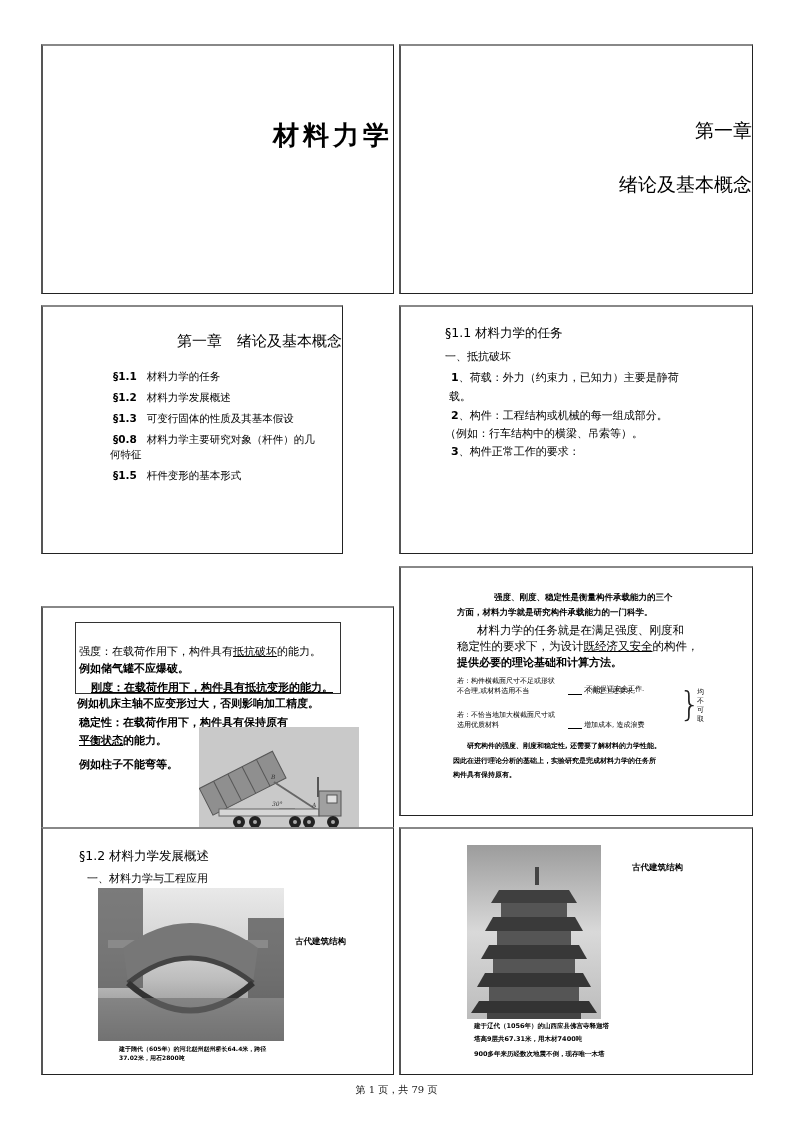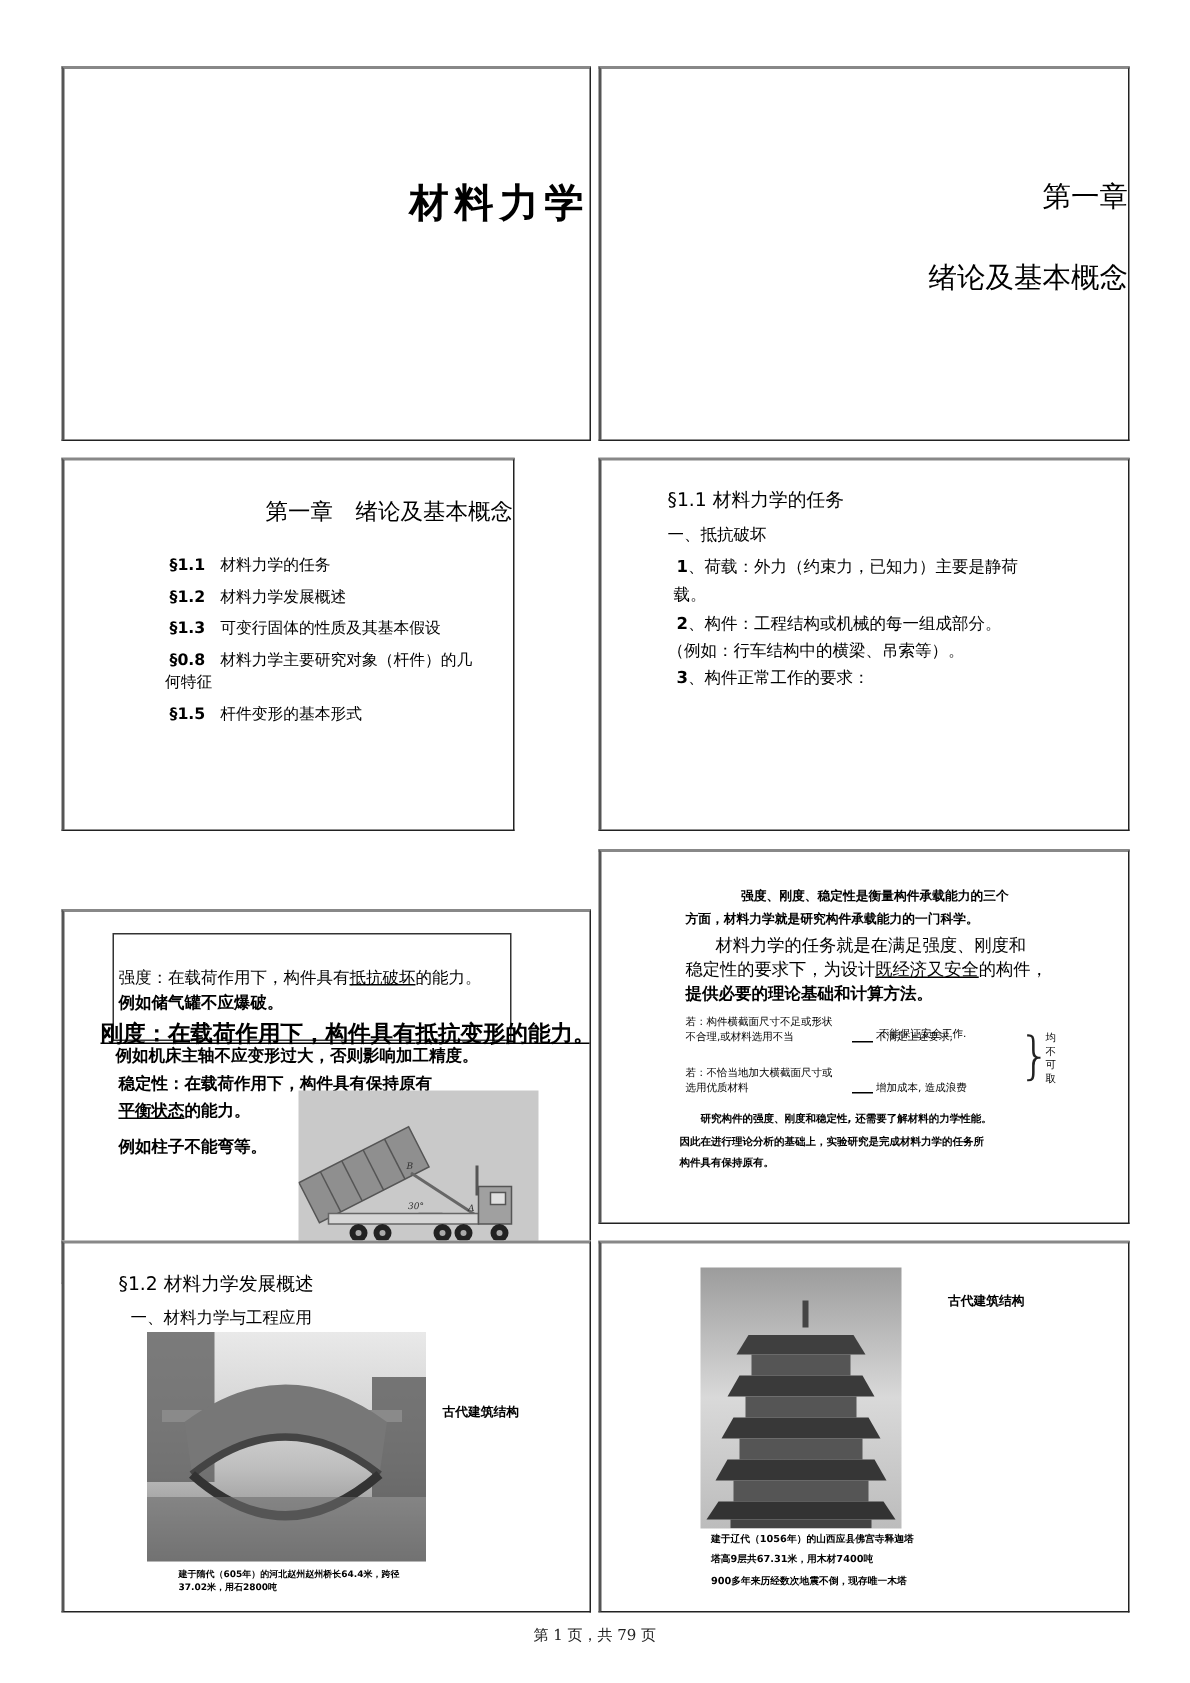--- a/index.html
+++ b/index.html
@@ -79,21 +79,21 @@
     <span class="bold">3</span><span>、构件正常工作的要求：</span>
   </div>
 </div>
 
 <div class="slide" id="s5">
   <div class="abs" style="left:32px;top:14px;width:264px;height:70px;border:1px solid #333;"></div>
   <div class="abs" style="left:36px;top:36px;font-size:11px;">
     <span>强度：在载荷作用下，构件具有</span><span class="u">抵抗破坏</span><span>的能力。</span>
   </div>
   <div class="abs bold" style="left:36px;top:53px;font-size:11px;">例如储气罐不应爆破。</div>
-  <div class="abs bold" style="left:24px;top:72px;font-size:15px;">
+  <div class="abs bold" style="left:48px;top:72px;font-size:11px;">
     <span class="u">刚度：在载荷作用下，构件具有</span><span class="u">抵抗变形</span><span class="u">的能力。</span>
   </div>
   <div class="abs bold" style="left:34px;top:88px;font-size:11px;">例如机床主轴不应变形过大，否则影响加工精度。</div>
   <div class="abs bold" style="left:36px;top:107px;font-size:11px;">稳定性：在载荷作用下，构件具有保持原有</div>
   <div class="abs bold" style="left:36px;top:125px;font-size:11px;">
     <span class="u">平衡状态</span><span>的能力。</span>
   </div>
   <div class="abs bold" style="left:36px;top:149px;font-size:11px;">例如柱子不能弯等。</div>
 
   <div class="truck">

